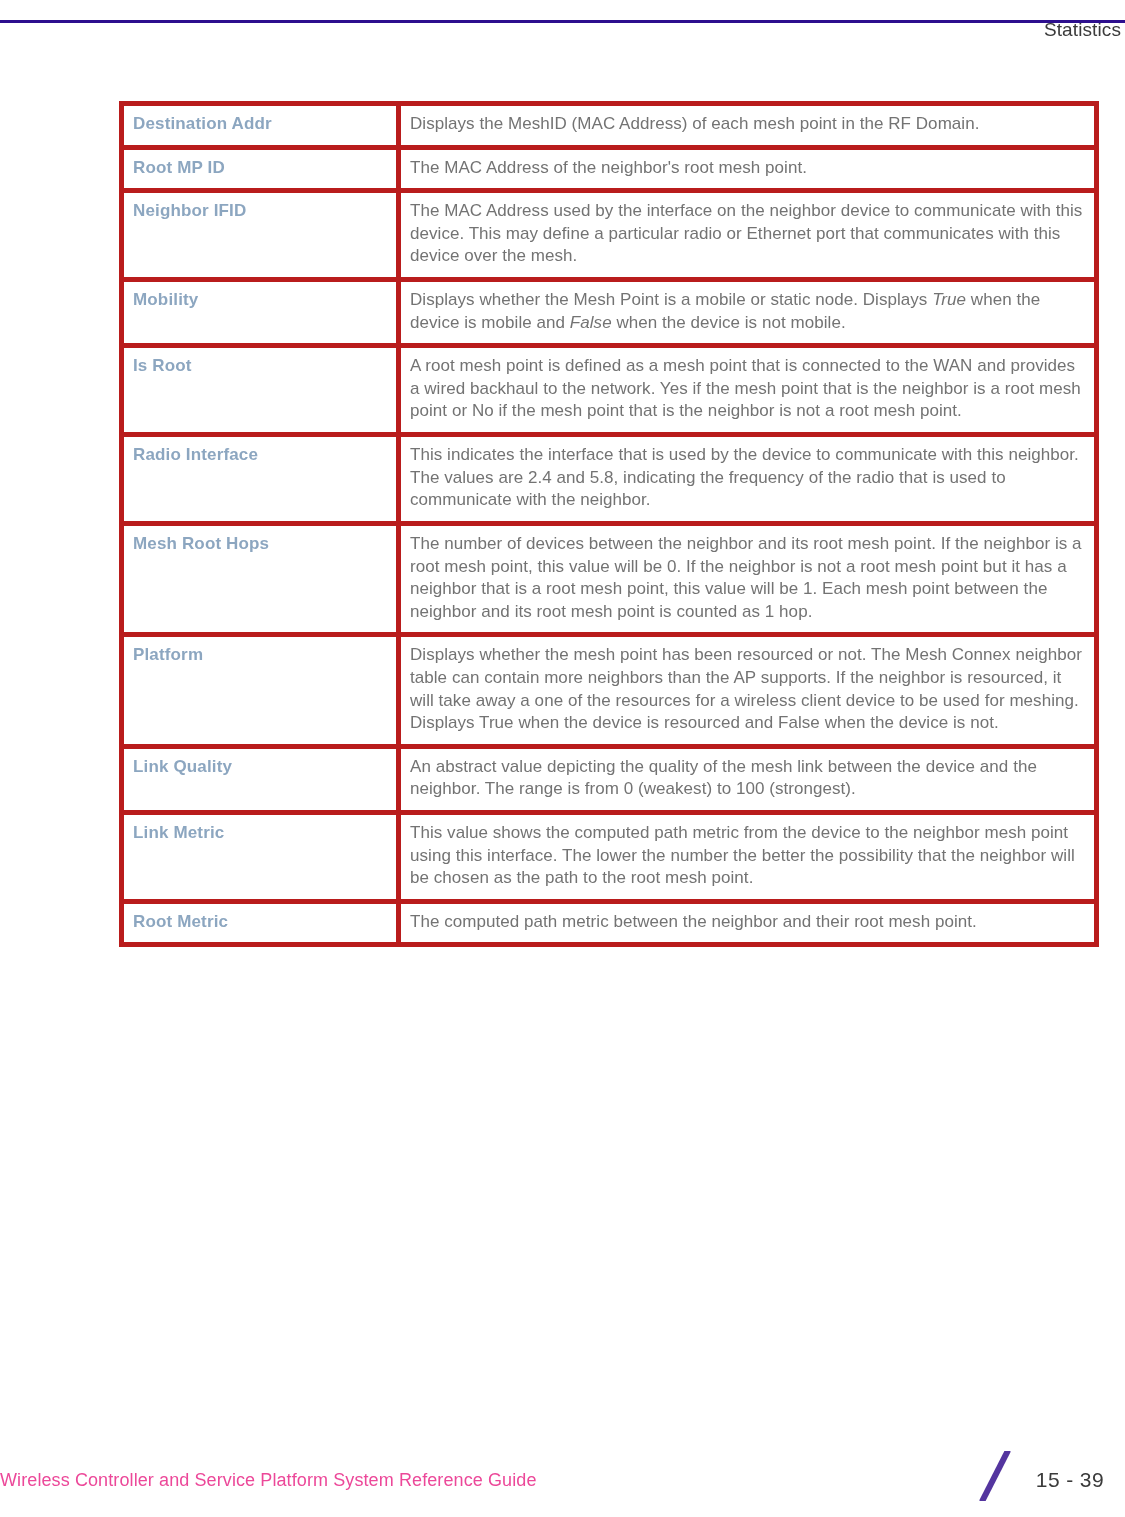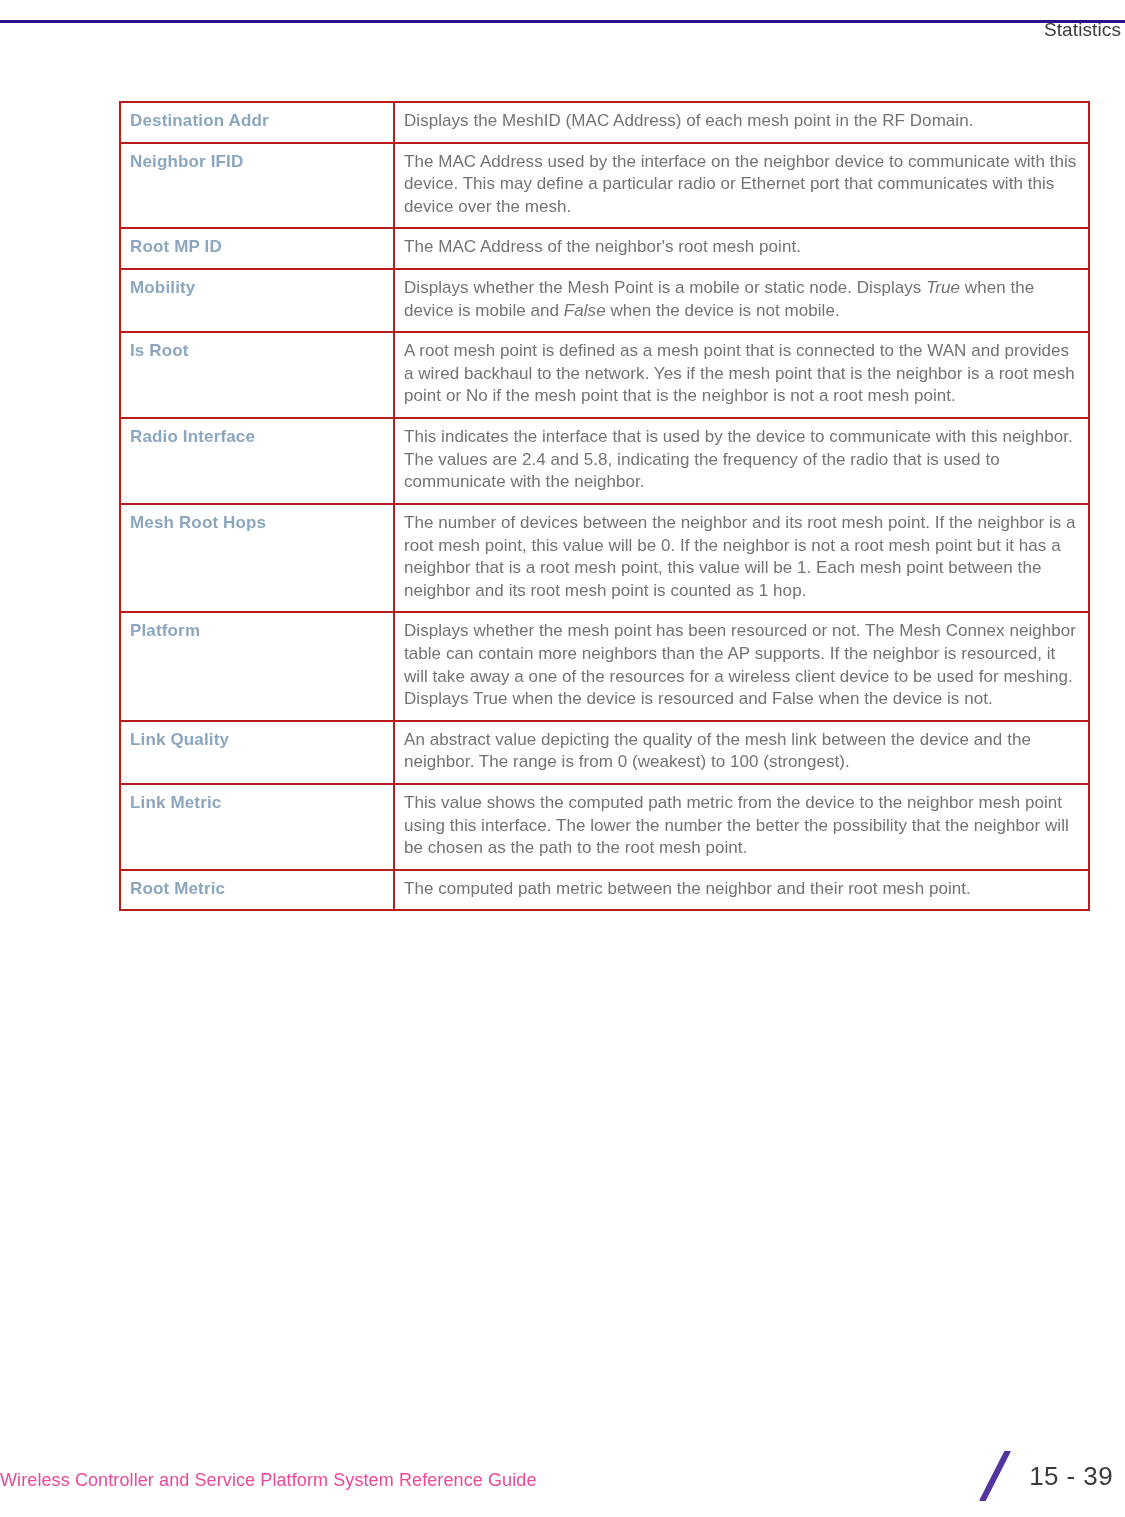--- a/index.html
+++ b/index.html
@@ -46,21 +46,21 @@
   
   .spec-table {
     position: absolute;
     left: 119px;
     top: 101px;
     width: 929px;
     border-collapse: collapse;
     table-layout: fixed;
   }
   .spec-table td {
-    border: 2px solid #b91c1c;
+    border: 5px solid #b91c1c;
     vertical-align: top;
     padding: 7px 9px 9px 9px;
     line-height: 1.33;
   }
   .spec-table td.term-cell {
     width: 254px;
     font-size: 17px;
     font-weight: bold;
     color: #8ca6c0;
     letter-spacing: 0.15px;
@@ -107,49 +107,49 @@
     left: 16px;
     top: -4px;
     width: 6px;
     height: 58px;
     background: #54359f;
     transform: rotate(27deg);
     transform-origin: center center;
   }
   .page-footer .footer-page-number {
     position: absolute;
-    right: 12px;
+    right: 21px;
     bottom: 3px;
-    font-size: 26px;
+    font-size: 21px;
     color: #3b3b3b;
     letter-spacing: 0.4px;
     white-space: nowrap;
   }
 </style>
 </head>
 <body>
 
 <div class="page-header">
   <div class="header-title">Statistics</div>
 </div>
 <div class="header-rule"></div>
 
 <table class="spec-table">
   <tbody>
       <tr>
         <td class="term-cell">Destination Addr</td>
         <td class="desc-cell">Displays the MeshID (MAC Address) of each mesh point in the RF Domain.</td>
       </tr>
       <tr>
+        <td class="term-cell">Root MP ID</td>
+        <td class="desc-cell">The MAC Address of the neighbor's root mesh point.</td>
+      </tr>
+      <tr>
         <td class="term-cell">Neighbor IFID</td>
         <td class="desc-cell">The MAC Address used by the interface on the neighbor device to communicate with this device. This may define a particular radio or Ethernet port that communicates with this device over the mesh.</td>
-      </tr>
-      <tr>
-        <td class="term-cell">Root MP ID</td>
-        <td class="desc-cell">The MAC Address of the neighbor's root mesh point.</td>
       </tr>
       <tr>
         <td class="term-cell">Mobility</td>
         <td class="desc-cell"><span>Displays whether the Mesh Point is a mobile or static node. Displays </span><em>True</em><span> when the device is mobile and </span><em>False</em><span> when the device is not mobile.</span></td>
       </tr>
       <tr>
         <td class="term-cell">Is Root</td>
         <td class="desc-cell">A root mesh point is defined as a mesh point that is connected to the WAN and provides a wired backhaul to the network. Yes if the mesh point that is the neighbor is a root mesh point or No if the mesh point that is the neighbor is not a root mesh point.</td>
       </tr>
       <tr>

